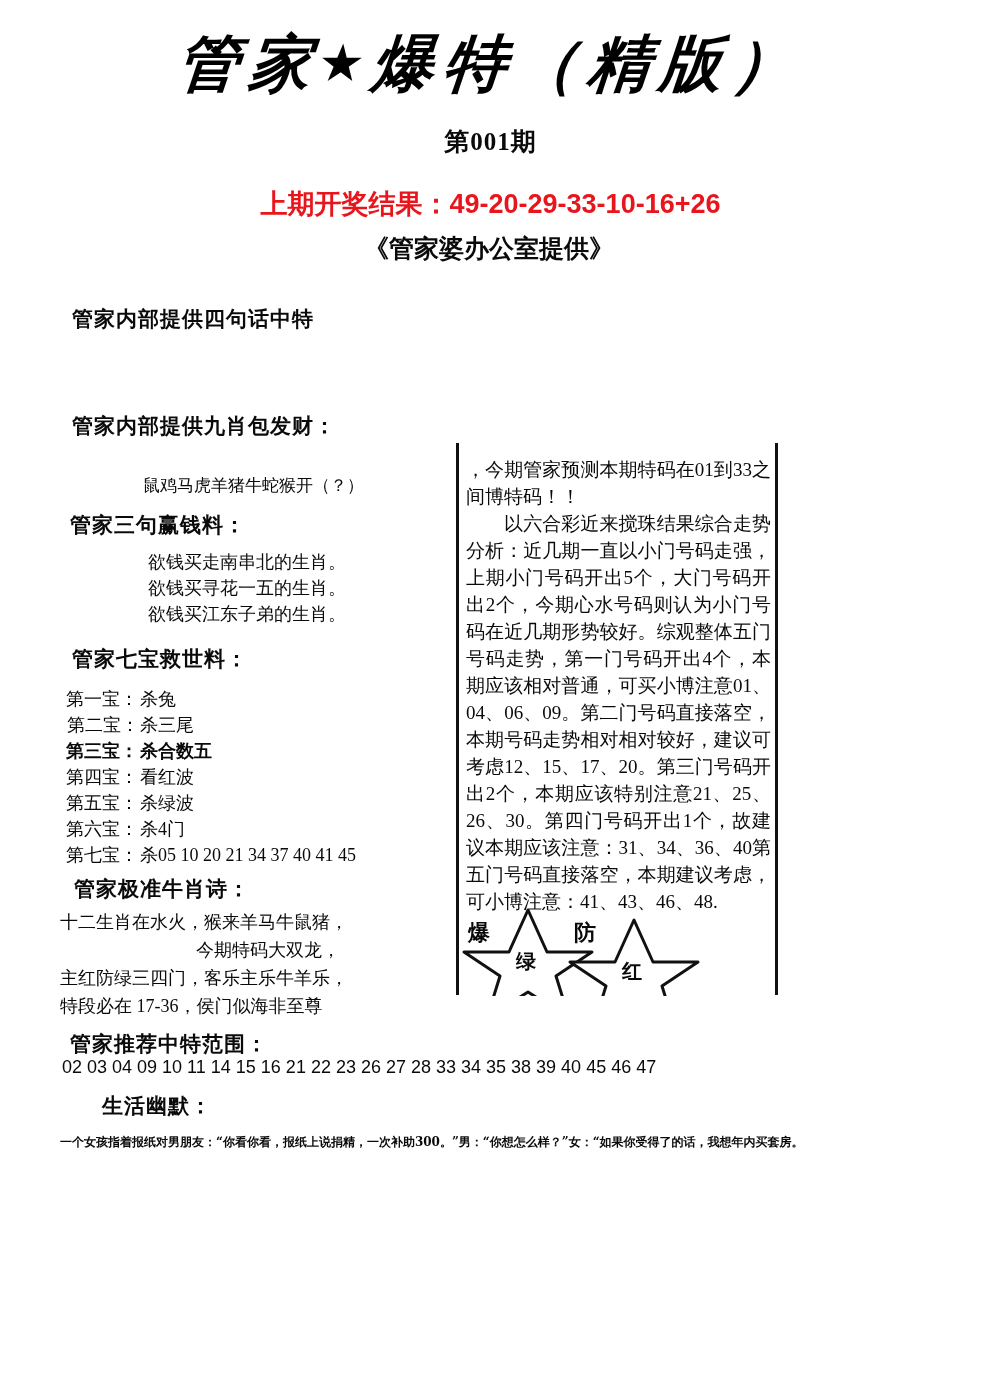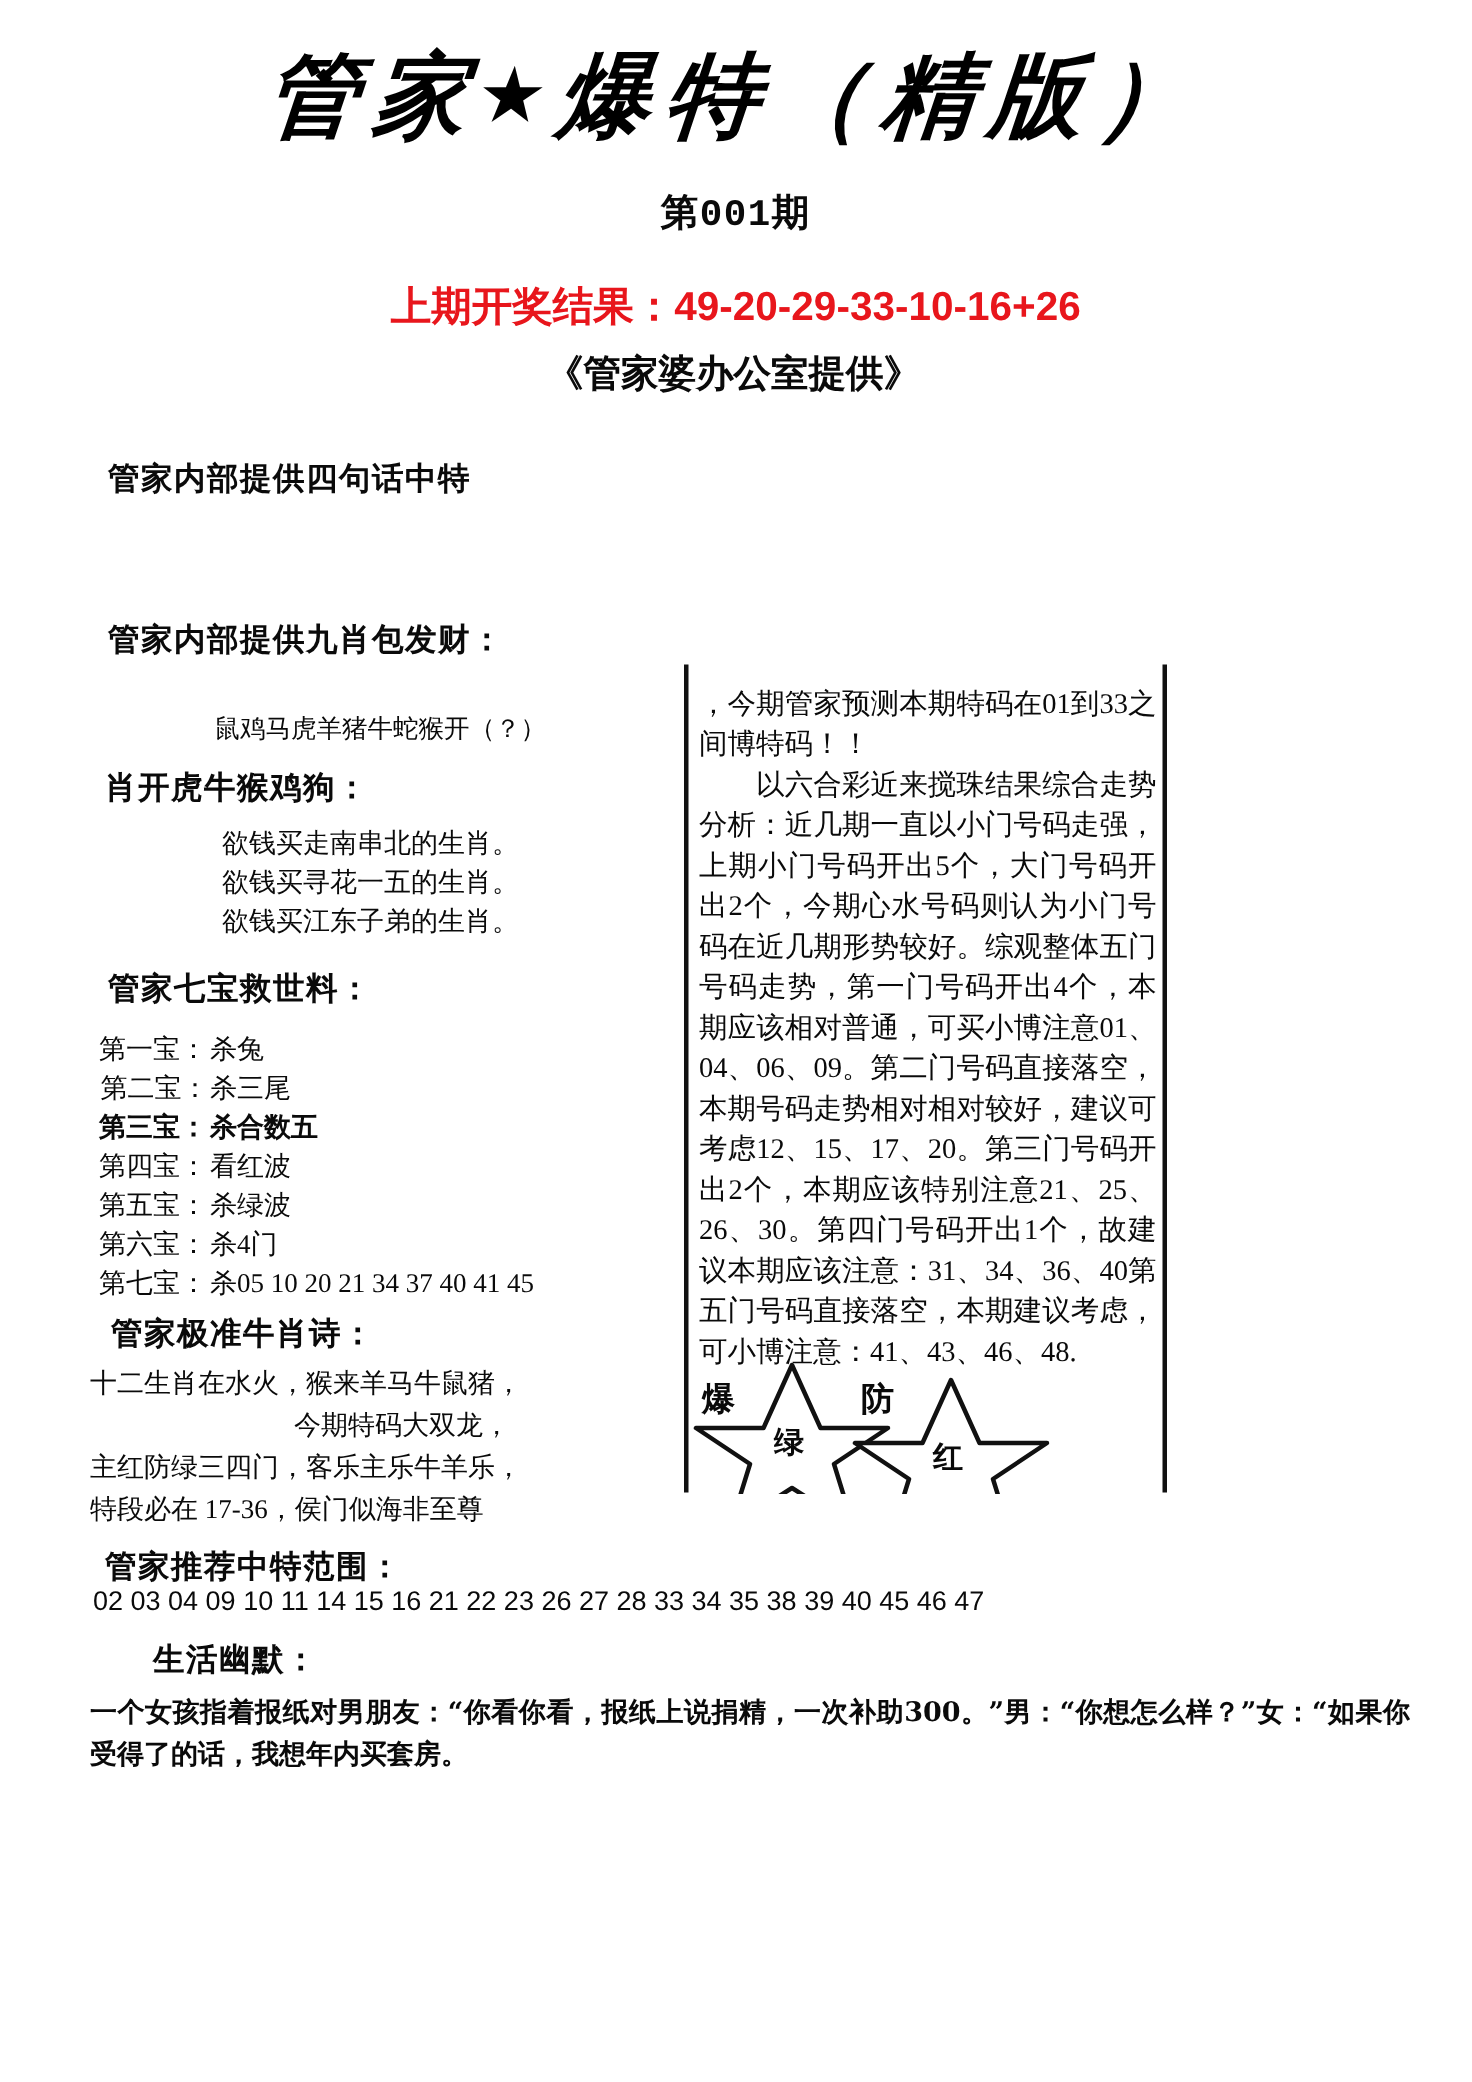--- a/index.html
+++ b/index.html
@@ -37,21 +37,21 @@
   .masthead .star-glyph {
     font-style: normal;
     font-size: 46px;
     vertical-align: 6px;
   }
   .issue-no {
     position: absolute;
     left: 0; top: 125px;
     width: 981px;
     text-align: center;
-    font-family: Liberation Mono, monospace;
+    font-family: Liberation Serif, serif;
     font-weight: bold;
     font-size: 25px;
     letter-spacing: 1px;
   }
   .last-draw {
     position: absolute;
     left: 0; top: 186px;
     width: 981px;
     text-align: center;
     color: #e8161c;
@@ -154,21 +154,21 @@
     letter-spacing: 0px;
     white-space: nowrap;
   }
   #humor-body {
     position: absolute;
     left: 60px;
     top: 1128px;
     width: 880px;
     font-family: "DejaVu Serif", "Liberation Serif", serif;
     font-weight: bold;
-    font-size: 18px;
+    font-size: 12px;
     line-height: 28px;
     text-align: justify;
   }
 </style>
 </head>
 <body>
 
 <div id="page">
 
   <div class="masthead">
@@ -179,21 +179,21 @@
 
   <div class="last-draw">上期开奖结果：49-20-29-33-10-16+26</div>
 
   <div class="provider">《管家婆办公室提供》</div>
 
   <div class="sec-head" style="left:72px; top:305px;">管家内部提供四句话中特</div>
 
   <div class="sec-head" style="left:72px; top:412px;">管家内部提供九肖包发财：</div>
   <div class="body-line" style="left:143px; top:474px; font-size:17px;">鼠鸡马虎羊猪牛蛇猴开（？）</div>
 
-  <div class="sec-head" style="left:70px; top:511px;">肖开虎牛猴鸡狗：</div>
+  <div class="sec-head" style="left:70px; top:511px;">管家三句赢钱料：</div>
   <div class="body-line" style="left:148px; top:550px; font-size:18px;">欲钱买走南串北的生肖。</div>
   <div class="body-line" style="left:148px; top:576px; font-size:18px;">欲钱买寻花一五的生肖。</div>
   <div class="body-line" style="left:148px; top:602px; font-size:18px;">欲钱买江东子弟的生肖。</div>
 
   <div class="sec-head" style="left:72px; top:645px;">管家七宝救世料：</div>
 
   <div class="treasure-row" style="top:687px;">
     <span class="tlabel">第一宝：</span><span class="tval">杀兔</span>
   </div>
   <div class="treasure-row" style="top:713px;text-align:center;">

